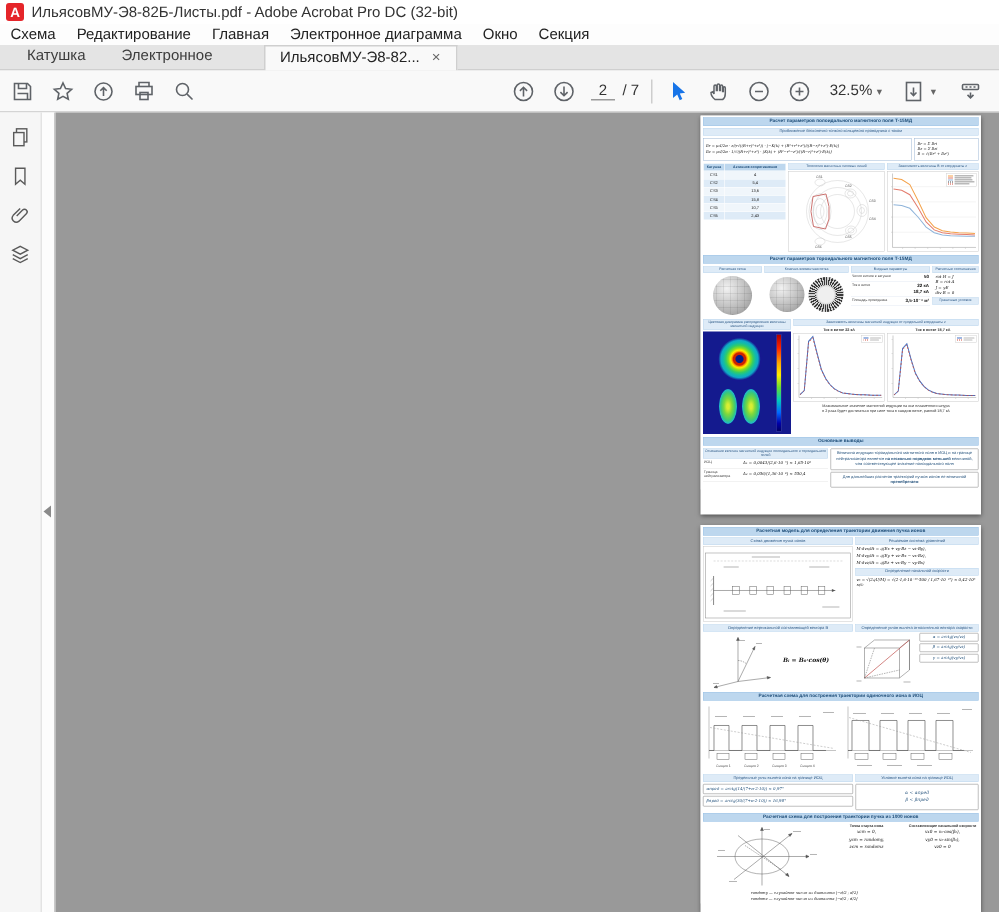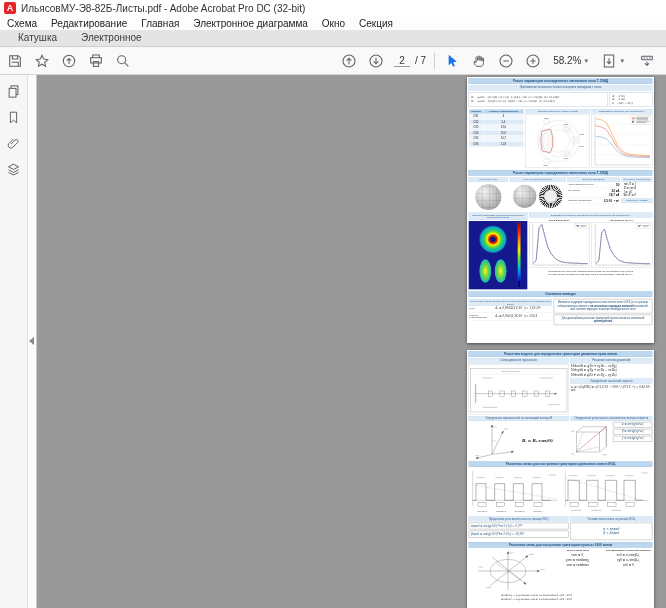--- a/index.html
+++ b/index.html
@@ -83,20 +83,24 @@
   <span class="mi">Редактирование</span>
   <span class="mi">Главная</span>
   <span class="mi">Электронное диаграмма</span>
   <span class="mi">Окно</span>
   <span class="mi">Секция</span>
 </div>
 
 <div class="tabbar">
   <span class="tab" style="margin-left:6px">Катушка</span>
   <span class="tab">Электронное</span>
+  <span class="doctab">
+    <span>ИльясовМУ-Э8-82...</span>
+    <span class="x">×</span>
+  </span>
 </div>
 
 <div class="toolbar">
   <div class="tbg" style="left:6px">
     <span class="tbtn">
         <svg viewBox="0 0 24 24">
           <g fill="none" stroke="#5f6368" stroke-width="1.6">
             <path d="M4 4h13l3 3v13H4z"></path>
             <path d="M8 4v5h8V4"></path>
             <path d="M7 14h10v6"></path>
@@ -173,21 +177,21 @@
         </svg>
       </span>
     <span class="tbtn">
         <svg viewBox="0 0 24 24">
           <g fill="none" stroke="#5f6368" stroke-width="1.6">
             <circle cx="12" cy="12" r="9"></circle>
             <path d="M8 12h8M12 8v8"></path>
           </g>
         </svg>
       </span>
-    <span class="zoomtxt">58.2%</span>
+    <span class="zoomtxt">32.5%</span>
     <span class="caret">▾</span>
   </div>
   <div class="tbg" style="right:10px">
     <span class="tbtn" style="margin-right:2px">
         <svg viewBox="0 0 24 24">
           <g fill="none" stroke="#5f6368" stroke-width="1.6">
             <rect x="5" y="3" width="14" height="18"></rect>
             <path d="M12 8v8m-3-3l3 3 3-3"></path>
           </g>
         </svg>

